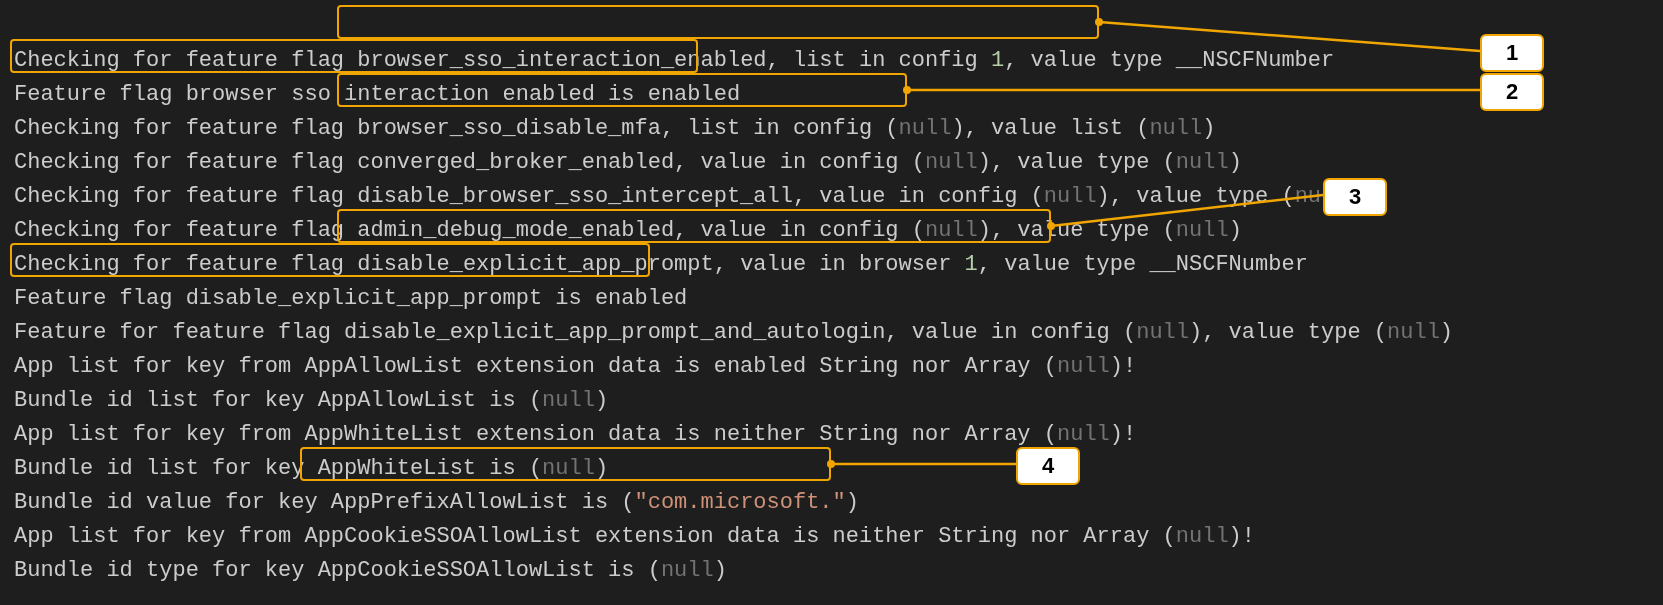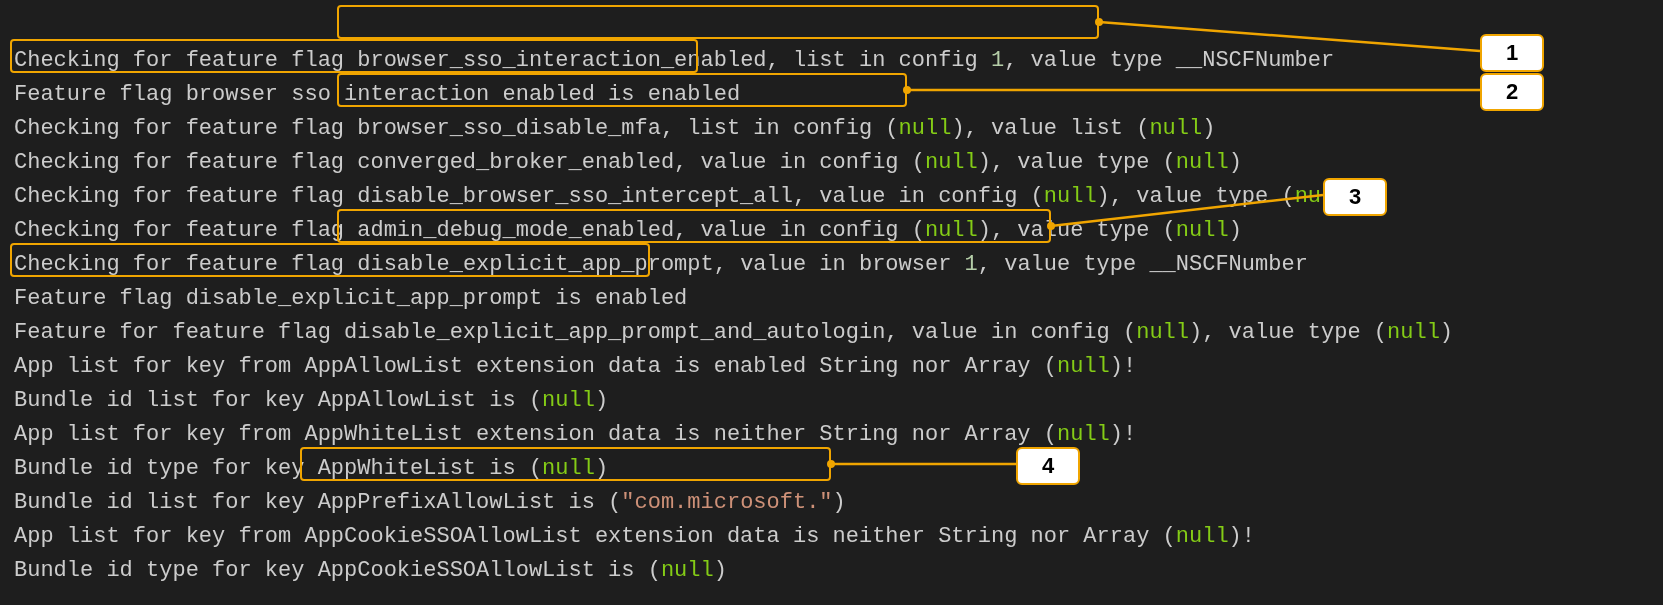--- a/index.html
+++ b/index.html
@@ -13,21 +13,21 @@
   .log {
     position: relative;
     padding: 10px 14px 10px 14px;
     font-family: "Consolas", "Menlo", "Courier New", monospace;
     font-size: 22px;
     line-height: 34px;
     color: #cccccc;
     white-space: pre;
   }
   .nullkw {
-    color: #84cc16;
+    color: #737373;
   }
   .num {
     color: #b5cea8;
   }
   .str {
     color: #ce9178;
   }
   
   .hl {
     position: absolute;
@@ -70,22 +70,22 @@
 <span><span>Checking for feature flag </span><span>browser_sso_disable_mfa, list in config (</span><span class="nullkw">null</span><span>)</span><span>, value list (</span><span class="nullkw">null</span><span>)</span></span>
 <span><span>Checking for feature flag converged_broker_enabled, value in config (</span><span class="nullkw">null</span><span>), value type (</span><span class="nullkw">null</span><span>)</span></span>
 <span><span>Checking for feature flag disable_browser_sso_intercept_all, value in config (</span><span class="nullkw">null</span><span>), value type (</span><span class="nullkw">null</span><span>)</span></span>
 <span><span>Checking for feature flag admin_debug_mode_enabled, value in config (</span><span class="nullkw">null</span><span>), value type (</span><span class="nullkw">null</span><span>)</span></span>
 <span><span>Checking for feature flag </span><span>disable_explicit_app_prompt, value in browser </span><span class="num">1</span><span>, value type __NSCFNumber</span></span>
 <span><span>Feature flag disable_explicit_app_prompt is enabled</span></span>
 <span><span>Feature for feature flag disable_explicit_app_prompt_and_autologin, value in config (</span><span class="nullkw">null</span><span>), value type (</span><span class="nullkw">null</span><span>)</span></span>
 <span><span>App list for key from AppAllowList extension data is enabled String nor Array (</span><span class="nullkw">null</span><span>)!</span></span>
 <span><span>Bundle id list for key AppAllowList is (</span><span class="nullkw">null</span><span>)</span></span>
 <span><span>App list for key from AppWhiteList extension data is neither String nor Array (</span><span class="nullkw">null</span><span>)!</span></span>
-<span><span>Bundle id type for key AppWhiteList is (</span><span class="nullkw">null</span><span>)</span></span>
-<span><span>Bundle id list for key </span><span>AppPrefixAllowList is (</span><span class="str">"com.microsoft."</span><span>)</span></span>
+<span><span>Bundle id list for key AppWhiteList is (</span><span class="nullkw">null</span><span>)</span></span>
+<span><span>Bundle id value for key </span><span>AppPrefixAllowList is (</span><span class="str">"com.microsoft."</span><span>)</span></span>
 <span><span>App list for key from AppCookieSSOAllowList extension data is neither String nor Array (</span><span class="nullkw">null</span><span>)!</span></span>
 <span><span>Bundle id type for key AppCookieSSOAllowList is (</span><span class="nullkw">null</span><span>)</span></span>
 </div>
 
 <div class="hl" style="left:337px;  top:5px;   width:762px; height:34px;"></div>
 <div class="hl" style="left:10px;   top:39px;  width:688px; height:34px;"></div>
 <div class="hl" style="left:337px;  top:73px;  width:570px; height:34px;"></div>
 <div class="hl" style="left:337px;  top:209px; width:714px; height:34px;"></div>
 <div class="hl" style="left:10px;   top:243px; width:640px; height:34px;"></div>
 <div class="hl" style="left:300px;  top:447px; width:531px; height:34px;"></div>

